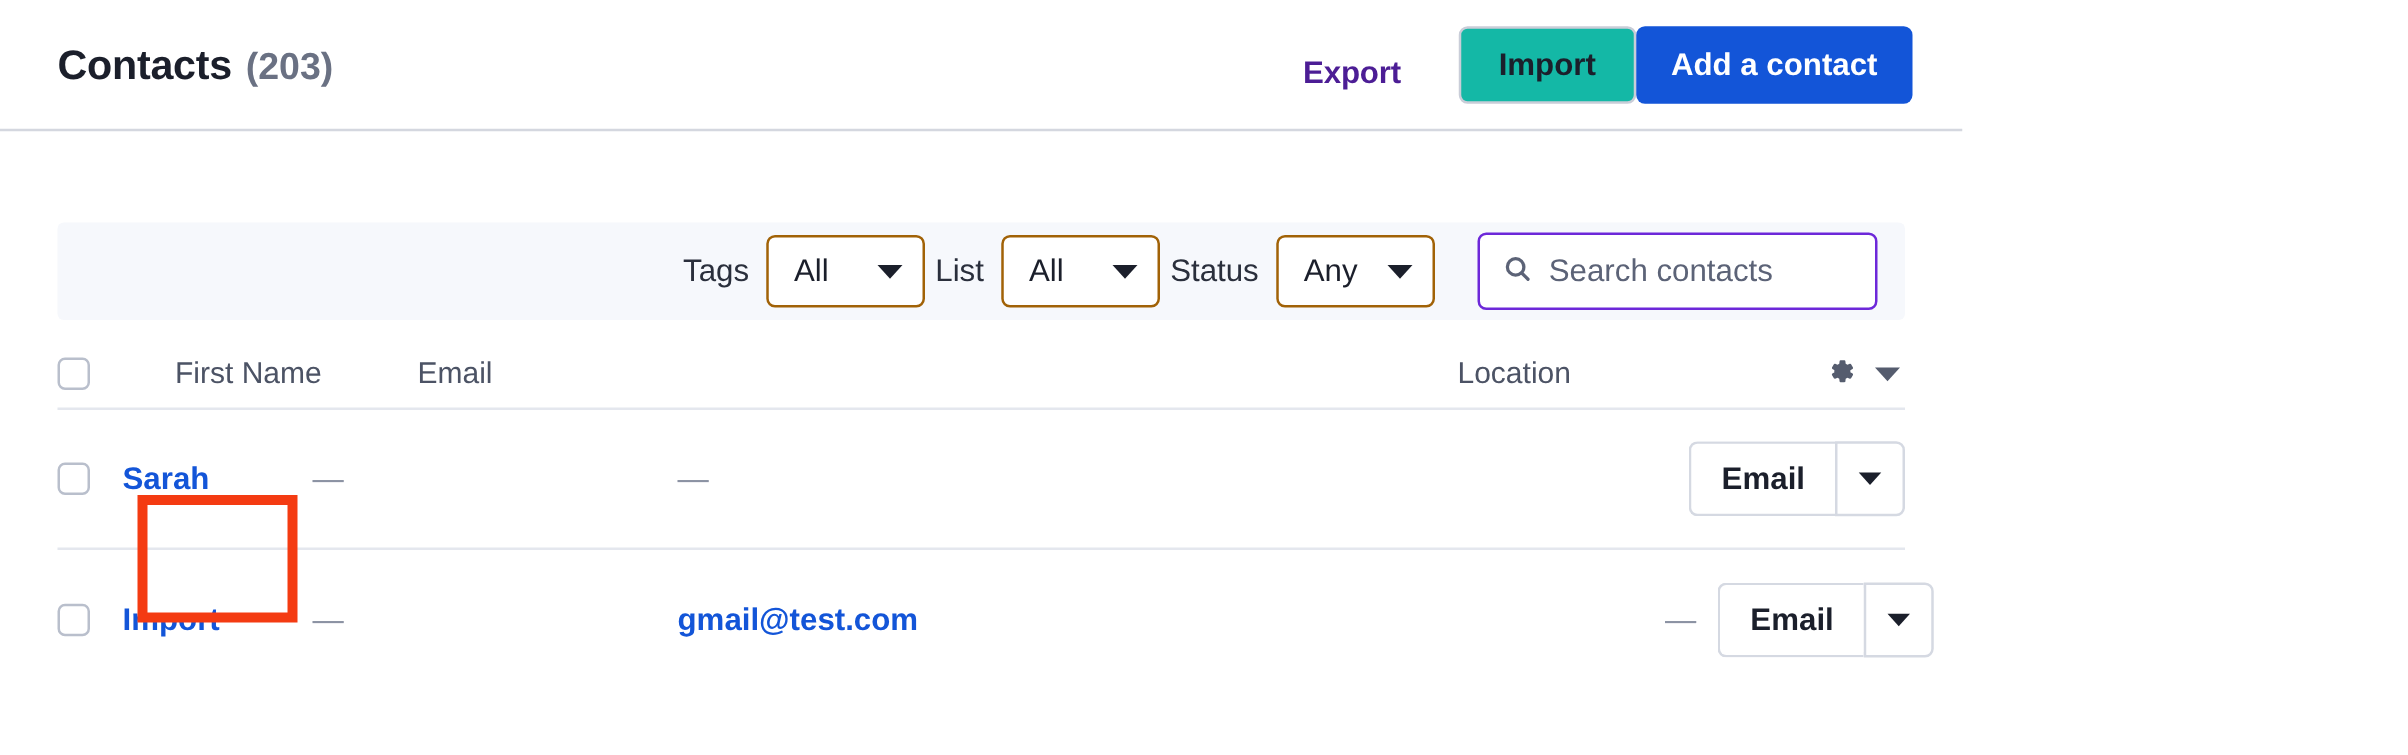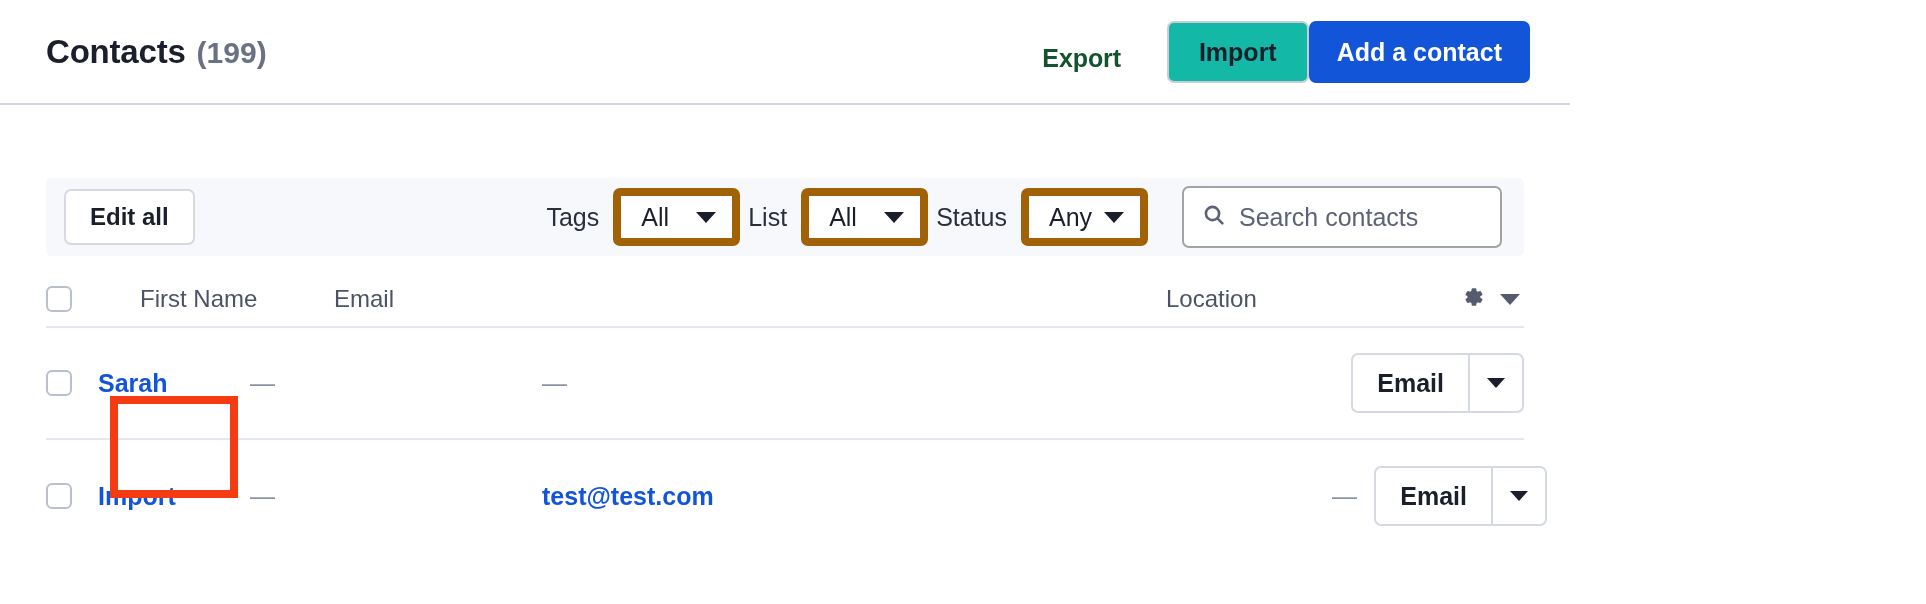--- a/index.html
+++ b/index.html
@@ -25,21 +25,21 @@
   .title-wrap { display: flex; align-items: baseline; gap: 11px; }
   .title-main {
     font-size: 33px; font-weight: bold; color: #1b1f2b; letter-spacing: -0.2px;
   }
   .title-count { font-size: 30px; font-weight: bold; color: #6a7183; }
 
   .header-actions {
     margin-left: auto; display: flex; align-items: center; gap: 0;
   }
   .link-btn {
-    color: #14532d; font-size: 25px; font-weight: bold;
+    color: #4c1d95; font-size: 25px; font-weight: bold;
     background: none; border: none; cursor: pointer;
     padding: 0 46px 0 0; letter-spacing: -0.1px; margin-top: 14px;
   }
   .outline-btn {
     font-size: 25px; font-weight: bold; color: #1b1f2b;
     background: #14b8a6; border: 2px solid #c9cdd8; border-radius: 7px;
     padding: 14px 30px; cursor: pointer; line-height: 1.2;
   }
   .primary-btn {
     font-size: 25px; font-weight: bold; color: #ffffff;
@@ -55,32 +55,32 @@
   }
   .ghost-btn {
     font-size: 24px; font-weight: bold; color: #1b1f2b;
     background: #fff; border: 2px solid #d5d9e2; border-radius: 7px;
     padding: 12px 24px; cursor: pointer; line-height: 1.2;
   }
   .filter-group { display: flex; align-items: center; gap: 14px; }
   .filters { margin-left: auto; display: flex; align-items: center; gap: 8px; }
   .filter-label { font-size: 25px; color: #2a2f3c; }
   .select-box {
-    position: relative; background: #fff; border: 8px solid #a16207; border-radius: 7px;
+    position: relative; background: #fff; border: 2px solid #a16207; border-radius: 7px;
     min-width: 127px; height: 58px; display: flex; align-items: center;
     padding: 0 16px 0 20px; cursor: pointer;
   }
   .select-box .sel-value { font-size: 25px; color: #1b1f2b; }
   .caret-solid {
     margin-left: auto; width: 0; height: 0;
     border-left: 10px solid transparent; border-right: 10px solid transparent;
     border-top: 11px solid #1b1f2b;
   }
   .search-box {
-    background: #fff; border: 2px solid #a3a3a3; border-radius: 7px;
+    background: #fff; border: 2px solid #6d28d9; border-radius: 7px;
     width: 320px; height: 62px; display: flex; align-items: center;
     gap: 13px; padding: 0 18px; margin-left: 26px; cursor: text;
   }
   .search-box .ph { font-size: 25px; color: #5c6377; }
 
   
   .table { position: absolute; top: 272px; left: 46px; right: 46px; }
   .row {
     display: flex; align-items: center; position: relative;
     border-bottom: 2px solid #e4e7ee;
@@ -139,32 +139,31 @@
   }
 </style>
 </head>
 <body>
 
 <div class="page">
 
   <div class="page-header">
     <div class="title-wrap">
       <span class="title-main">Contacts</span>
-      <span class="title-count">(199)</span>
+      <span class="title-count">(203)</span>
     </div>
 
     <div class="header-actions">
       <button class="link-btn">Export</button>
       <button class="outline-btn">Import</button>
       <button class="primary-btn">Add a contact</button>
     </div>
   </div>
 
   <div class="filter-bar">
-    <button class="ghost-btn">Edit all</button>
 
     <div class="filters">
 
       <div class="filter-group">
         <span class="filter-label">Tags</span>
         <div class="select-box">
           <span class="sel-value">All</span>
           <span class="caret-solid"></span>
         </div>
       </div>
@@ -253,21 +252,21 @@
       <div class="c-check">
         <span class="checkbox"></span>
       </div>
       <div class="c-first">
         <a class="cell-link">Import</a>
       </div>
       <div class="c-last">
         <span class="dash">—</span>
       </div>
       <div class="c-email">
-        <a class="cell-link">test@test.com</a>
+        <a class="cell-link">gmail@test.com</a>
       </div>
       <div class="c-loc">
         <span class="dash">—</span>
       </div>
       <div class="c-act">
         <div class="split-btn">
           <button class="split-main">Email</button>
           <span class="split-caret">
             <span class="caret-sm"></span>
           </span>

